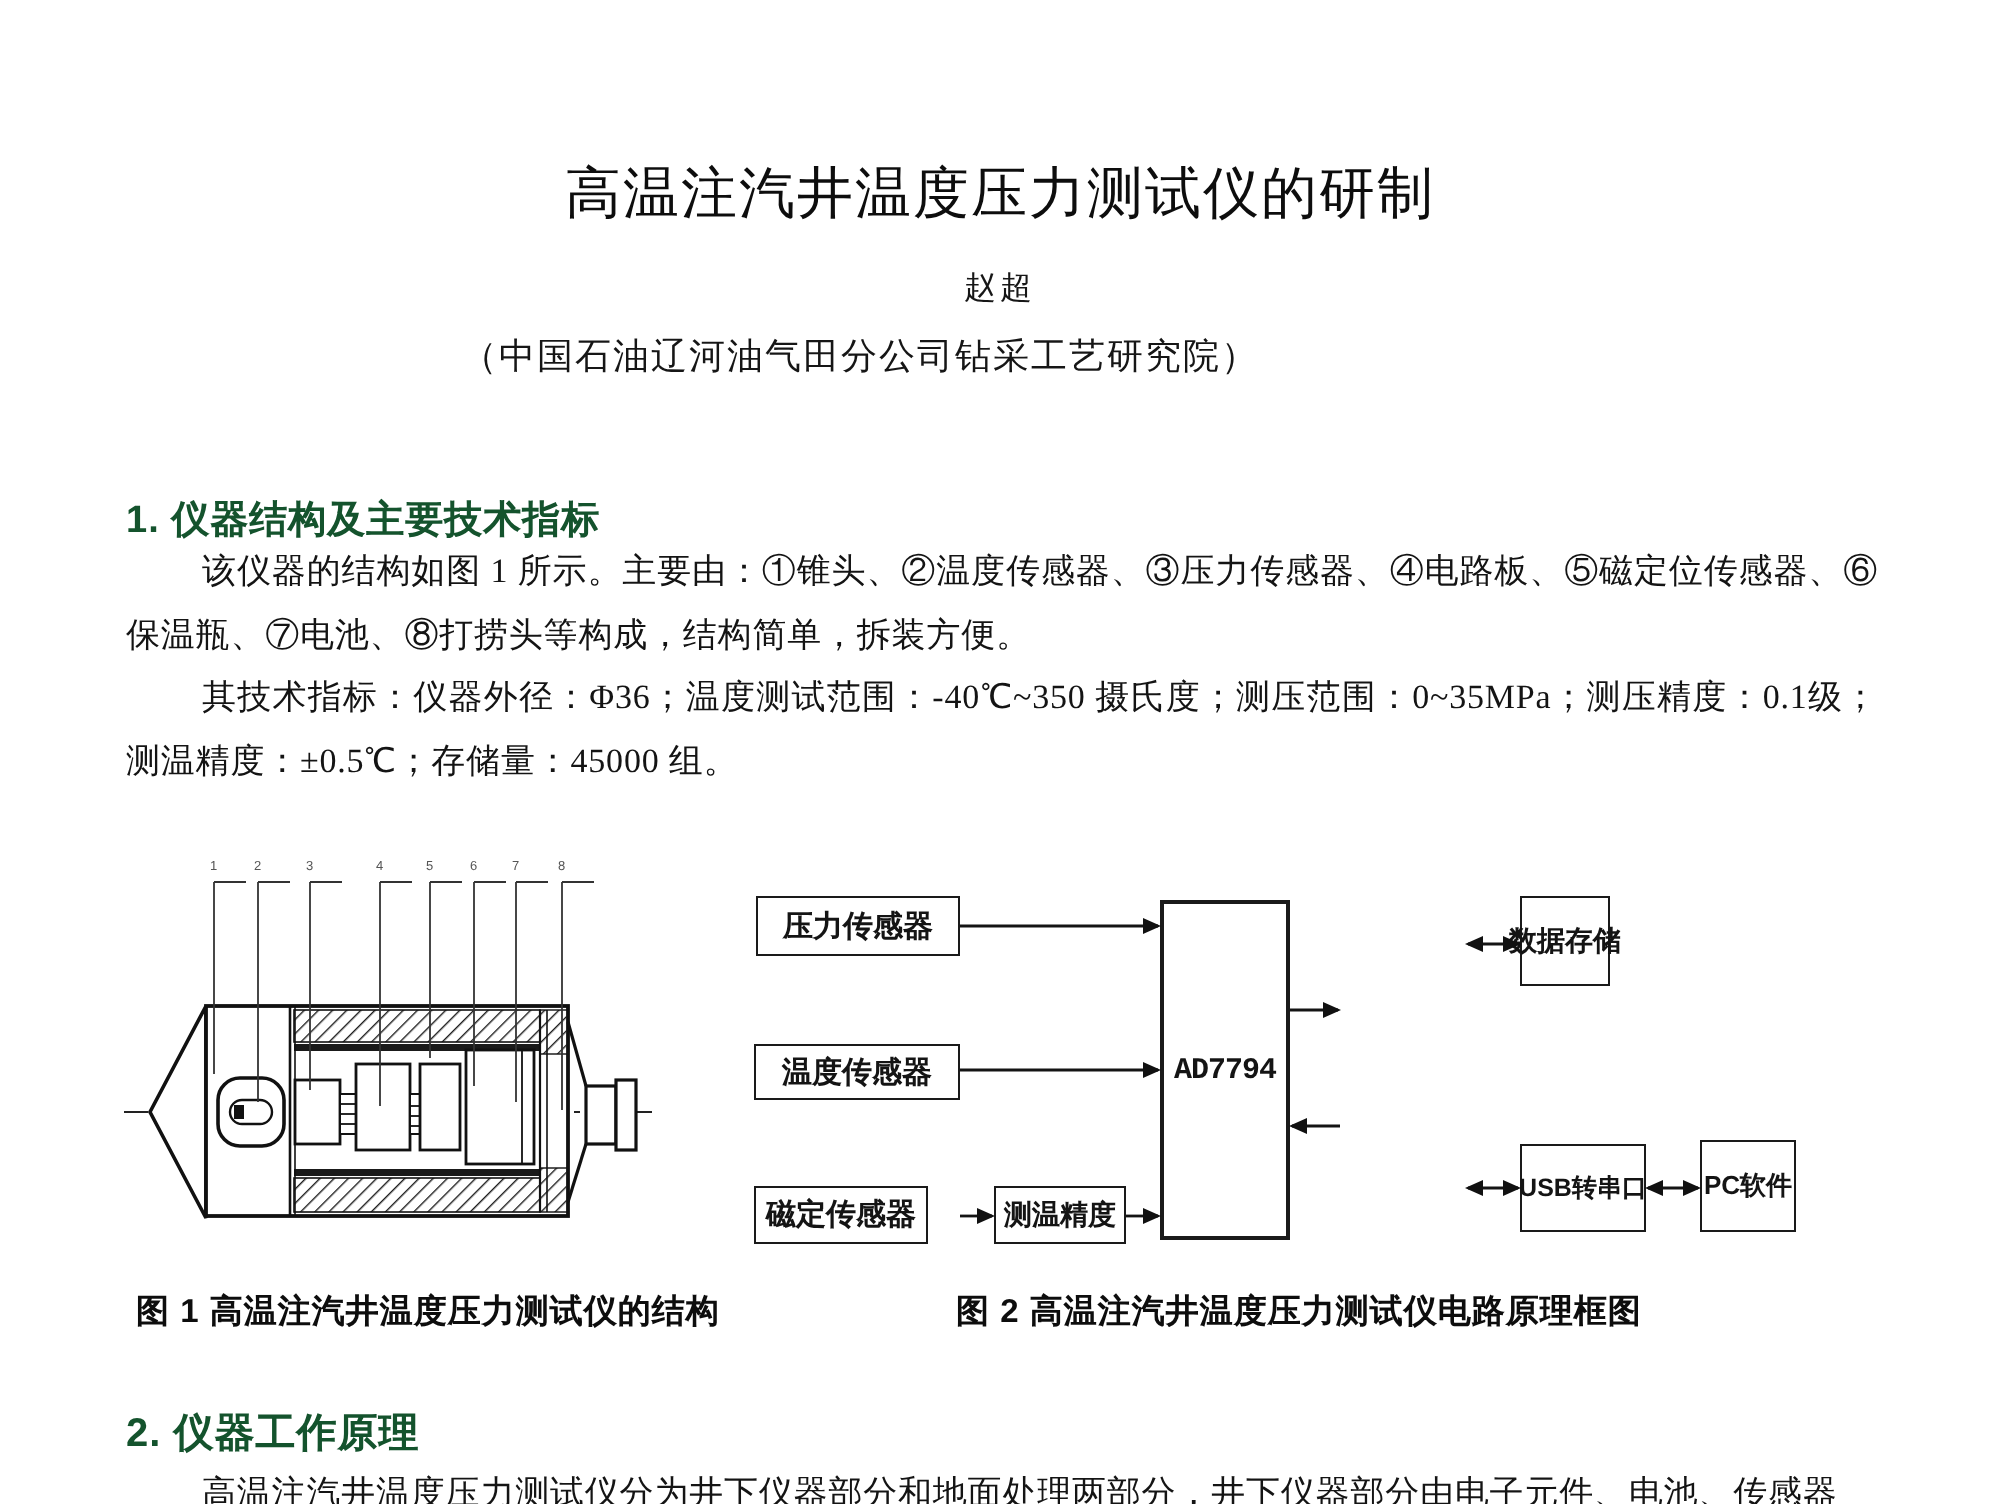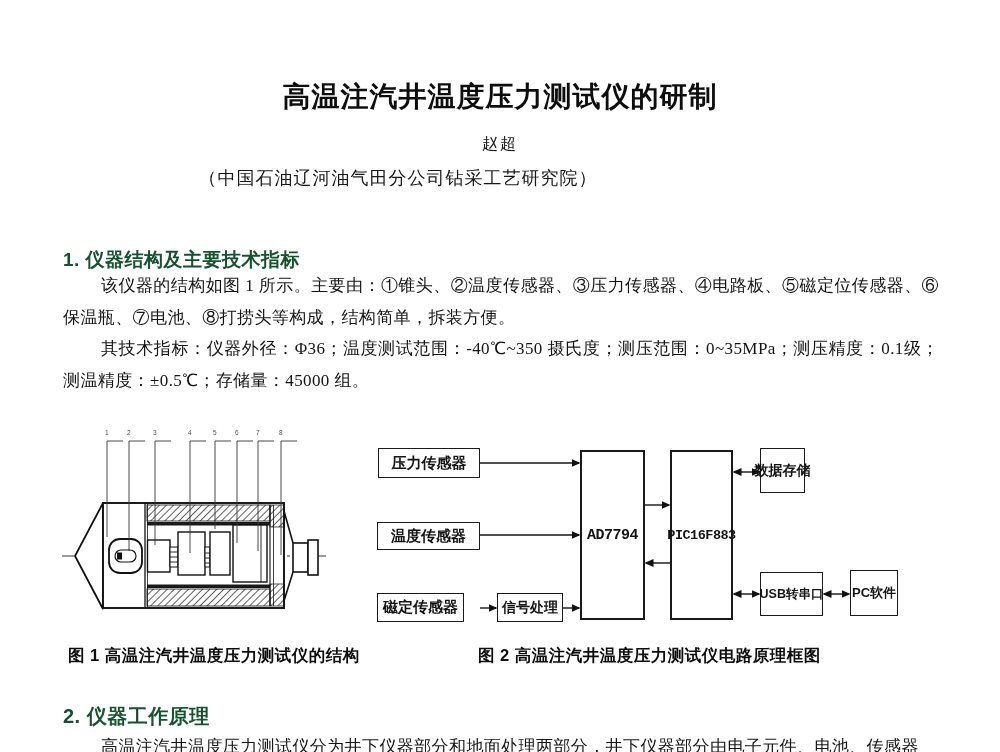--- a/index.html
+++ b/index.html
@@ -5,29 +5,29 @@
   html,body{margin:0;padding:0;}
   body{
     width:1000px;height:752px;overflow:hidden;position:relative;
     background:#ffffff;color:#161616;
     font-family:"Liberation Serif", serif;
   }
   .abs{position:absolute;}
   .doc-title{
     left:0;top:78px;width:1000px;text-align:center;
     font-family:"Liberation Sans", sans-serif;
-    font-size:28px;font-weight:700;letter-spacing:1px;color:#0d0d0d;
+    font-size:28px;font-weight:400;letter-spacing:1px;color:#0d0d0d;
   }
   .author{
     left:0;top:134px;width:1000px;text-align:center;
     font-size:16px;color:#161616;letter-spacing:2px;
   }
   .affiliation{
     left:0;top:166px;width:796px;text-align:center;
-    font-size:18px;color:#161616;letter-spacing:1px;
+    font-size:18px;color:#161616;letter-spacing:1px;padding-left:32px;
   }
   .sec-heading{
     font-family:"Liberation Sans", sans-serif;
     font-weight:700;font-size:19px;color:#14532d;letter-spacing:0.5px;
   }
   .body-para{
     left:63px;width:876px;
     font-size:17px;line-height:31.5px;letter-spacing:0.4px;
     text-align:justify;text-indent:38px;color:#141414;
   }
@@ -140,23 +140,22 @@
     <text x="180" y="10">6</text>
     <text x="201" y="10">7</text>
     <text x="224" y="10">8</text>
   </g>
 </svg>
 
 <div class="abs fig2">
   <div class="blk" style="left:8px;top:3px;width:102px;height:30px;font-size:15px;">压力传感器</div>
   <div class="blk" style="left:7px;top:77px;width:103px;height:28px;font-size:15px;">温度传感器</div>
   <div class="blk" style="left:7px;top:148px;width:87px;height:29px;font-size:15px;">磁定传感器</div>
-  <div class="blk" style="left:127px;top:148px;width:66px;height:29px;font-size:14px;">信号处理</div>
+  <div class="blk" style="left:127px;top:148px;width:66px;height:29px;font-size:14px;">测温精度</div>
   <div class="blk chip" style="left:210px;top:5px;width:65px;height:170px;">AD7794</div>
-  <div class="blk chip" style="left:300px;top:5px;width:63px;height:170px;font-size:13.5px;">PIC16F883</div>
   <div class="blk" style="left:390px;top:3px;width:45px;height:45px;font-size:14px;">数据存储</div>
   <div class="blk" style="left:390px;top:127px;width:63px;height:44px;font-size:12.5px;">USB转串口</div>
   <div class="blk" style="left:480px;top:125px;width:48px;height:46px;font-size:13px;">PC软件</div>
 
   <svg class="fig2-arrows" width="540" height="180" viewBox="0 0 540 180">
     <defs>
       <marker id="ah" markerWidth="9" markerHeight="8" refX="7.5" refY="4" orient="auto" markerUnits="userSpaceOnUse">
         <path d="M0,0 L9,4 L0,8 Z" fill="#111"></path>
       </marker>
       <marker id="ahs" markerWidth="9" markerHeight="8" refX="1.5" refY="4" orient="auto" markerUnits="userSpaceOnUse">

